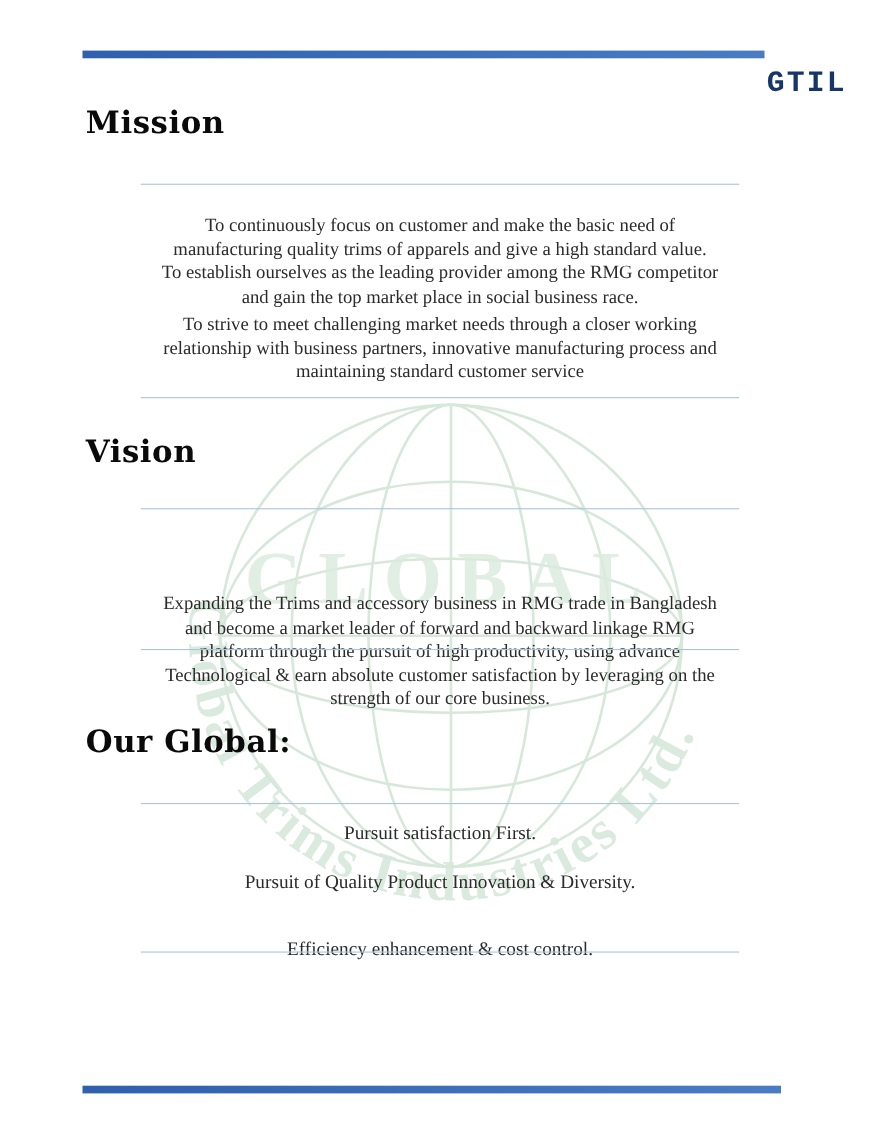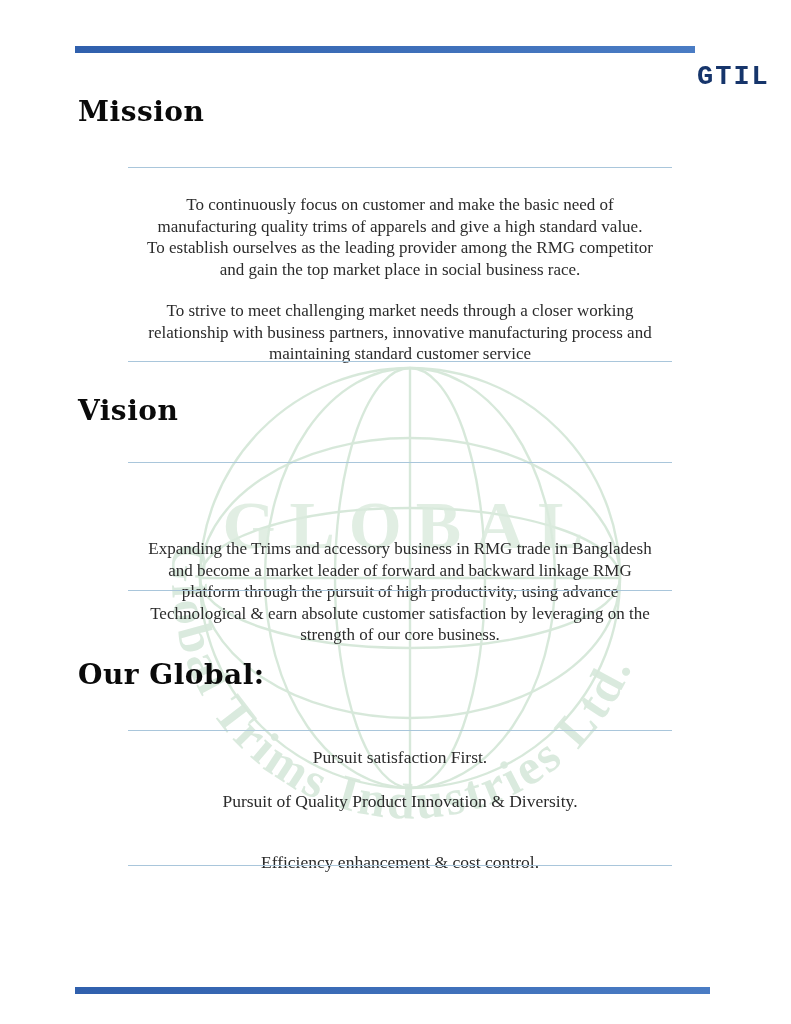--- a/index.html
+++ b/index.html
@@ -57,21 +57,21 @@
   #rule-5{top:730px;}
   #rule-6{top:865px;}
   
   .para{
     position:absolute;left:113px;width:574px;
     text-align:center;color:var(--body-text);
     font-size:17px;line-height:21.5px;
     white-space:pre-line;
   }
   #mission-p1{top:194px;}
-  #mission-p2{top:300px;}
+  #mission-p2{top:284px;}
   #vision-p1{top:490px;margin-top:48px;}
   .value-line{
     position:absolute;left:113px;width:574px;
     text-align:center;color:var(--body-text);
     font-size:17.5px;line-height:20px;
   }
   #value-1{top:747px;}
   #value-2{top:791px;}
   #value-3{top:835px;margin-top:17px;}
   

